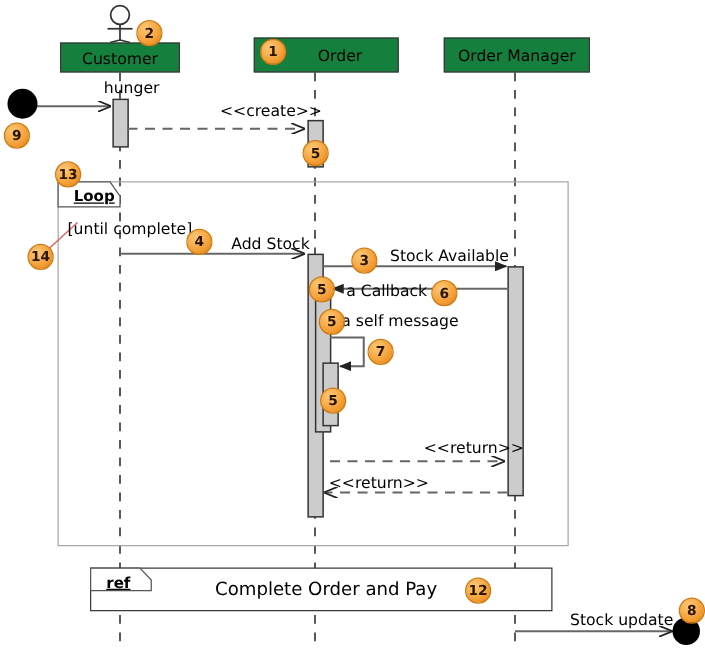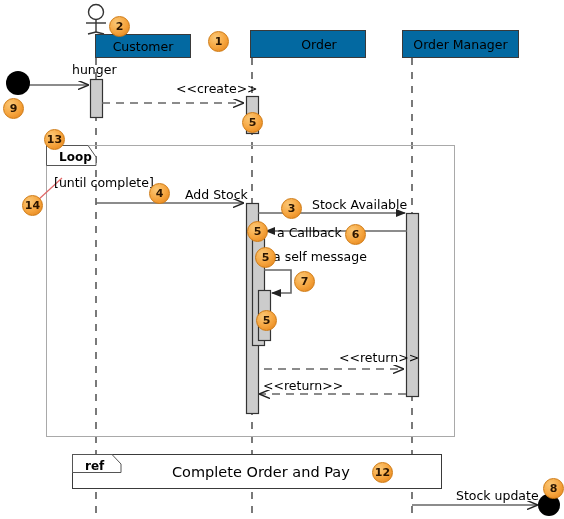--- a/index.html
+++ b/index.html
@@ -19,37 +19,37 @@
   }
   svg.layer {
     position: absolute;
     left: 0;
     top: 0;
     width: 564px;
     height: 519px;
   }
   .participant-box {
     position: absolute;
-    background: #0369a1;
+    background: #15803d;
     border: 1px solid #3a3a3a;
     box-sizing: border-box;
     display: flex;
     align-items: center;
     justify-content: center;
     font-size: 12.5px;
     color: #000;
-    margin-left: 47px;
   }
   .frame-tag {
     position: absolute;
     font-size: 12px;
     font-weight: bold;
     color: #000;
     padding: 2px 6px 4px 7px;
     box-sizing: border-box;
+    text-decoration: underline;
   }
   .frame-title {
     position: absolute;
     font-size: 14.5px;
     color: #000;
     white-space: nowrap;
   }
   .guard {
     position: absolute;
     font-size: 12.5px;
@@ -159,21 +159,21 @@
 
   <div class="endpoint-dot" style="left:6px; top:71px; width:24px; height:24px;"></div>
   <div class="endpoint-dot" style="left:538px; top:494px; width:22px; height:22px;"></div>
 
   <div class="frame-tag" style="left:52px; top:148px;">Loop</div>
   <div class="guard" style="left:54px; top:175px;">[until complete]</div>
 
   <div class="frame-tag" style="left:78px; top:457px;">ref</div>
   <div class="frame-title" style="left:172px; top:464px;">Complete Order and Pay</div>
 
-  <div class="msg-label" style="left:72px; top:62px;">hunger</div>
+  <div class="msg-label" style="left:83px; top:62px;">hunger</div>
   <div class="msg-label" style="left:176px; top:81px;">&lt;&lt;create&gt;&gt;</div>
   <div class="msg-label" style="left:185px; top:187px;">Add Stock</div>
   <div class="msg-label" style="left:312px; top:197px;">Stock Available</div>
   <div class="msg-label" style="left:277px; top:225px;">a Callback</div>
   <div class="msg-label" style="left:273px; top:249px;">a self message</div>
   <div class="msg-label" style="left:339px; top:350px;">&lt;&lt;return&gt;&gt;</div>
   <div class="msg-label" style="left:263px; top:378px;">&lt;&lt;return&gt;&gt;</div>
   <div class="msg-label" style="left:456px; top:488px;">Stock update</div>
 
   <div class="badge" style="left:208px; top:31px;">1</div>

